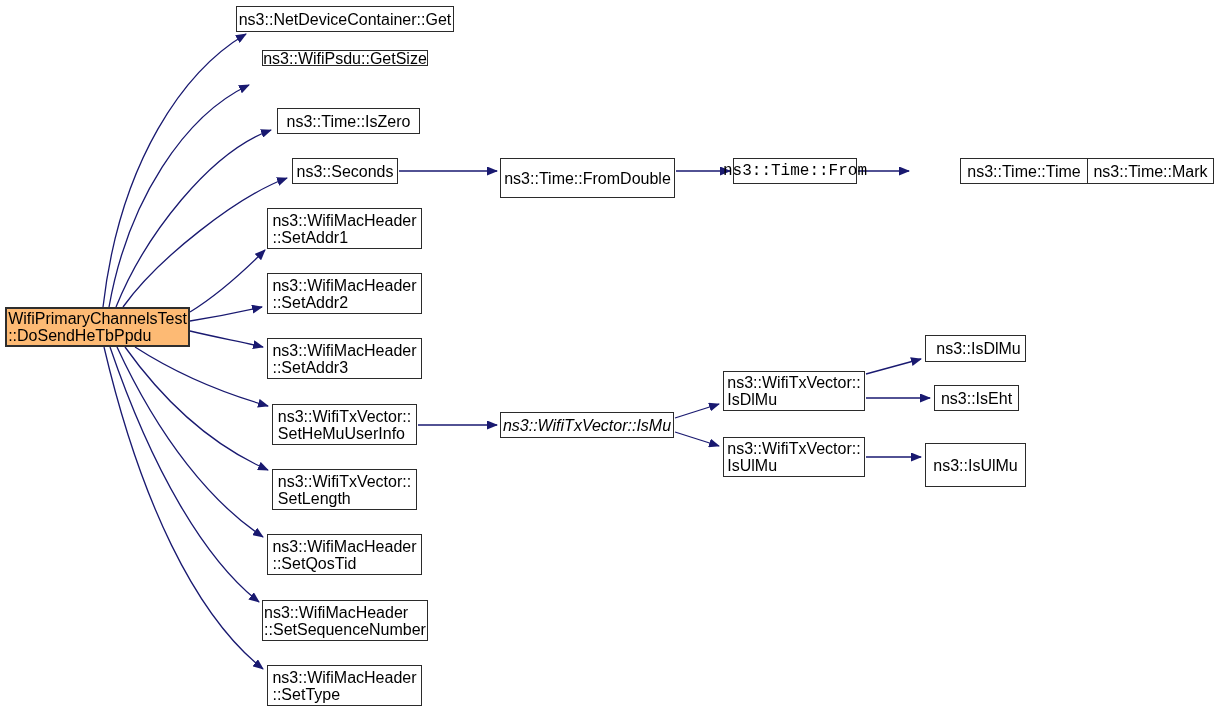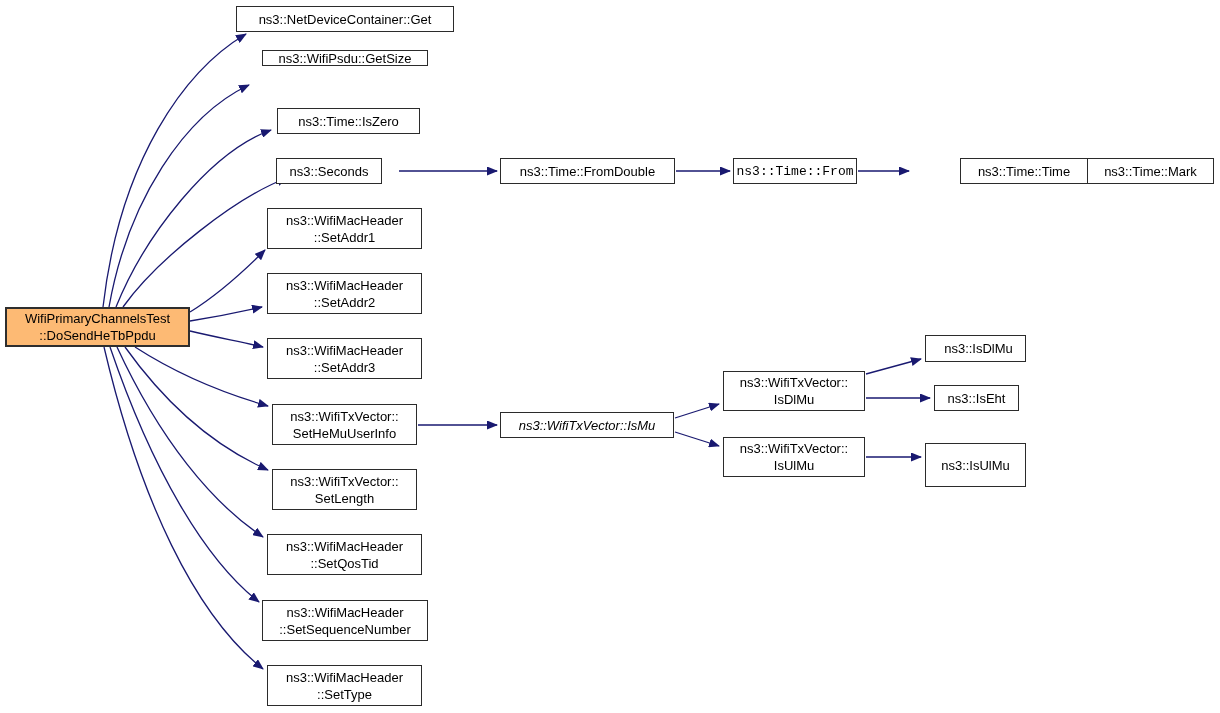--- a/index.html
+++ b/index.html
@@ -20,25 +20,24 @@
     fill: none;
     stroke: #191970;
     stroke-width: 1.3px;
   }
   .node {
     position: absolute;
     box-sizing: border-box;
     display: flex;
     align-items: center;
     justify-content: center;
-    text-align: center;
     background: #ffffff;
     border: 1px solid #2b2b2b;
     color: #000000;
-    font-size: 13px;
+    font-size: 16px;
     line-height: 17px;
     white-space: pre-line;
     cursor: pointer;
   }
   .node.focus {
     background: #fdba74;
     border: 2px solid #2e2e2e;
     cursor: default;
   }
 </style>
@@ -75,38 +74,38 @@
     <path class="edge" d="M866,374 L921,359" marker-end="url(#arrowhead)"></path>
     <path class="edge" d="M866,398 L930,398" marker-end="url(#arrowhead)"></path>
     <path class="edge" d="M866,457 L921,457" marker-end="url(#arrowhead)"></path>
   </svg>
 
   <div class="node focus" style="left:5px;   top:307px; width:185px; height:40px;">WifiPrimaryChannelsTest
 ::DoSendHeTbPpdu</div>
   <div class="node" style="left:236px; top:6px;   width:218px; height:26px;">ns3::NetDeviceContainer::Get</div>
   <div class="node" style="left:262px; top:50px;  width:166px; height:16px;">ns3::WifiPsdu::GetSize</div>
   <div class="node" style="left:277px; top:108px; width:143px; height:26px;">ns3::Time::IsZero</div>
-  <div class="node" style="left:276px; top:158px; width:106px; height:26px;">ns3::Seconds</div>
+  <div class="node" style="left:292px; top:158px; width:106px; height:26px;">ns3::Seconds</div>
   <div class="node" style="left:267px; top:208px; width:155px; height:41px;">ns3::WifiMacHeader
 ::SetAddr1</div>
   <div class="node" style="left:267px; top:273px; width:155px; height:41px;">ns3::WifiMacHeader
 ::SetAddr2</div>
   <div class="node" style="left:267px; top:338px; width:155px; height:41px;">ns3::WifiMacHeader
 ::SetAddr3</div>
   <div class="node" style="left:272px; top:404px; width:145px; height:41px;">ns3::WifiTxVector::
 SetHeMuUserInfo</div>
   <div class="node" style="left:272px; top:469px; width:145px; height:41px;">ns3::WifiTxVector::
 SetLength</div>
   <div class="node" style="left:267px; top:534px; width:155px; height:41px;">ns3::WifiMacHeader
 ::SetQosTid</div>
   <div class="node" style="left:262px; top:600px; width:166px; height:41px;">ns3::WifiMacHeader
 ::SetSequenceNumber</div>
   <div class="node" style="left:267px; top:665px; width:155px; height:41px;">ns3::WifiMacHeader
 ::SetType</div>
-  <div class="node" style="left:500px; top:158px; width:175px; height:26px;">ns3::Time::FromDouble</div>
+  <div class="node" style="left:500px; top:158px; width:175px; height:40px;">ns3::Time::FromDouble</div>
   <div class="node" style="left:733px; top:158px; width:124px; height:26px;font-family:Liberation Mono, monospace;">ns3::Time::From</div>
   <div class="node" style="left:960px; top:158px; width:128px; height:26px;">ns3::Time::Time</div>
   <div class="node" style="left:1087px;top:158px; width:127px; height:26px;">ns3::Time::Mark</div>
   <div class="node" style="left:500px; top:412px; width:174px; height:26px;font-style:italic;">ns3::WifiTxVector::IsMu</div>
   <div class="node" style="left:723px; top:371px; width:142px; height:40px;">ns3::WifiTxVector::
 IsDlMu</div>
   <div class="node" style="left:723px; top:437px; width:142px; height:40px;">ns3::WifiTxVector::
 IsUlMu</div>
   <div class="node" style="left:925px; top:335px; width:101px; height:27px;padding-left:6px;">ns3::IsDlMu</div>
   <div class="node" style="left:934px; top:385px; width:85px;  height:26px;">ns3::IsEht</div>

